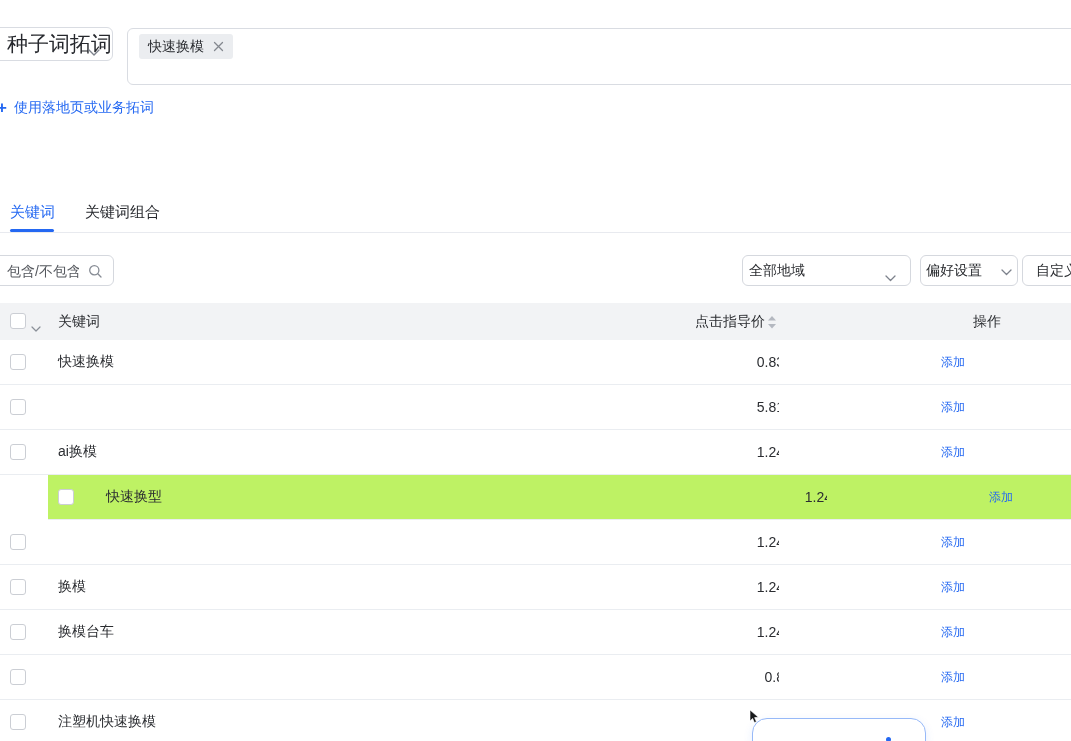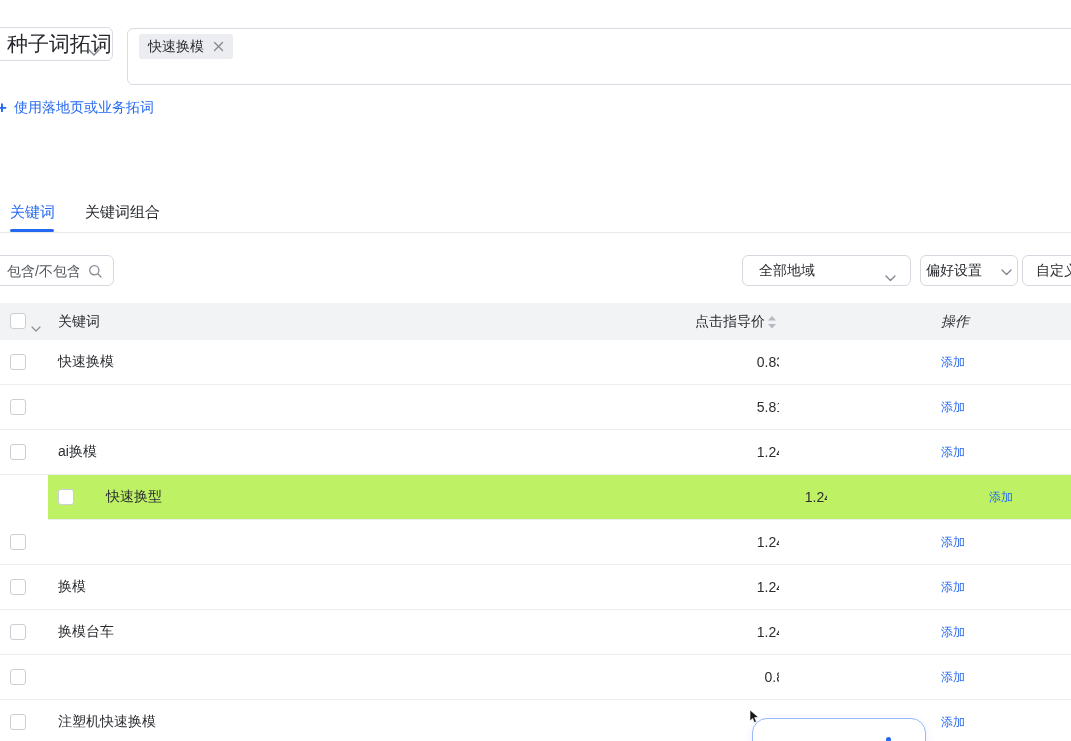--- a/index.html
+++ b/index.html
@@ -57,41 +57,41 @@
     font-family:inherit;background:transparent;padding:0;
   }
   .filter-input input::placeholder{color:#55585e;opacity:1;}
   .filter-input .sicon{position:absolute;right:10px;top:8px;}
 
   .ctrl{
     position:absolute;top:255px;height:31px;border:1px solid #d5d8de;border-radius:6px;
     box-sizing:border-box;background:#fff;display:flex;align-items:center;cursor:pointer;
     font-size:14px;color:#2a2c30;
   }
-  .region-select{left:742px;width:169px;padding-left:16px;}
+  .region-select{left:742px;width:169px;padding-left:6px;}
   .region-select .chev{position:absolute;right:14px;top:13px;}
   .pref-btn{left:920px;width:98px;justify-content:center;gap:19px;}
   .custom-btn{left:1022px;width:86px;padding-left:13px;}
 
   
   .thead{
     position:absolute;left:0;top:303px;width:1071px;height:37px;background:#f2f3f5;
   }
   .thead .cell{position:absolute;top:0;height:37px;display:flex;align-items:center;
     font-size:14px;color:#2b2d31;font-weight:500;}
   .checkbox{
     width:16px;height:16px;border:1px solid #cbced4;border-radius:3px;
     background:#fff;box-sizing:border-box;cursor:pointer;flex:none;
   }
   .thead .cb{position:absolute;left:10px;top:10px;}
   .thead .cb-chev{position:absolute;left:31px;top:15px;cursor:pointer;}
   .col-kw{left:58px;}
   .col-price-h{left:695px;}
   .sort-icon{position:absolute;left:768px;top:12px;cursor:pointer;}
-  .col-op{left:941px;font-style:italic;}
+  .col-op{left:973px;}
 
   .tbody{position:absolute;left:0;top:340px;width:1071px;}
   .trow{
     position:relative;width:1071px;height:45px;background:#fff;
     border-bottom:1px solid #eaedf1;box-sizing:border-box;
   }
   .trow.hl{background:#bef264;margin-left:48px;}
   .trow .cb{position:absolute;left:10px;top:14px;}
   .trow .kw{position:absolute;left:58px;top:0;height:44px;display:flex;align-items:center;
     font-size:14px;color:#2b2d31;}

